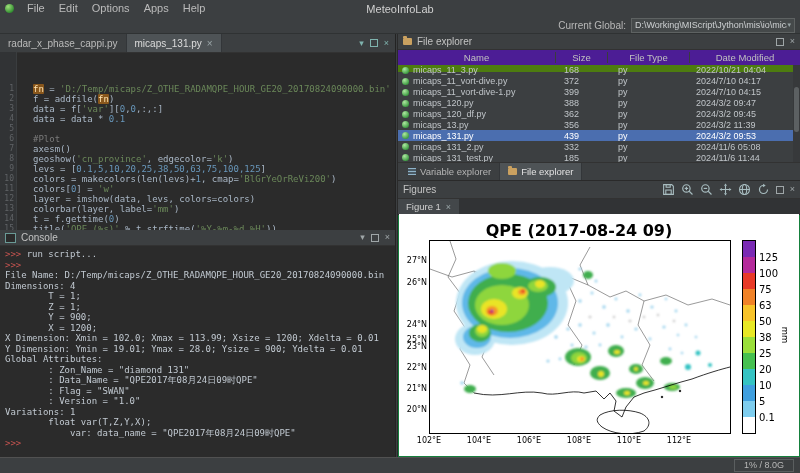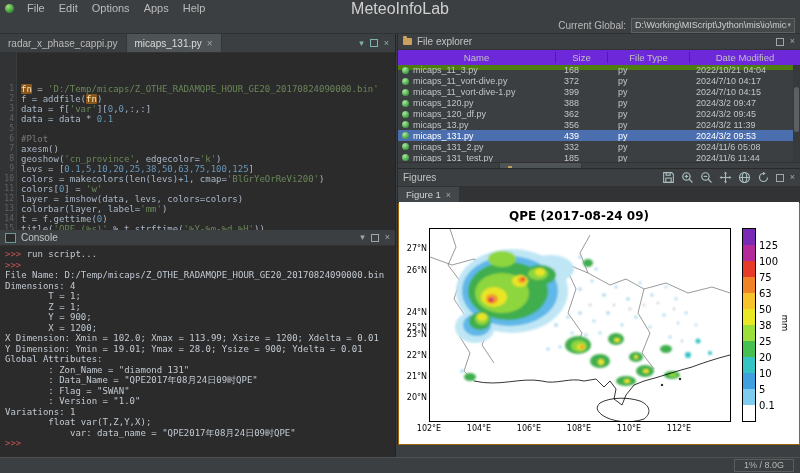--- a/index.html
+++ b/index.html
@@ -2,21 +2,21 @@
 <html><head>
 <meta charset="utf-8">
 <style>
   html,body{margin:0;padding:0;width:800px;height:473px;background:#3c3f41;overflow:hidden;
             font-family:"Liberation Sans",sans-serif;-webkit-font-smoothing:antialiased;position:relative}
   
   #menubar{position:absolute;left:0;top:0;right:0;height:17px;background:#3c3f41;display:flex;align-items:center}
   .logo{width:9px;height:9px;border-radius:50%;margin:0 6px 0 5px;
         background:radial-gradient(circle at 35% 30%,#9fe07a,#2e8b2e 75%)}
   .menu-item{font-size:11px;color:#bbbbbb;padding:0 7px;line-height:17px;cursor:default}
-  #app-title{position:absolute;left:50%;transform:translateX(-50%);font-size:16px;color:#d0d0d0}
+  #app-title{position:absolute;left:50%;transform:translateX(-50%);font-size:11px;color:#d0d0d0}
   #toolbar{position:absolute;left:0;top:17px;right:0;height:17px;background:#3c3f41;border-bottom:1px solid #2f3233;
            display:flex;align-items:center;justify-content:flex-end;gap:5px;padding-right:5px;box-sizing:border-box}
   .cf-label{font-size:10px;color:#b8b8b8}
   .cf-combo{width:156px;height:13px;background:#45494a;border:1px solid #5e6262;color:#cdd0d2;font-size:9px;
             display:flex;align-items:center;padding:0 3px}
   .cf-combo .txt{overflow:hidden;white-space:nowrap}
   .cf-arrow{margin-left:auto;color:#9aa6a8;font-size:7px}
   
   .panel-hdr{height:16px;background:#3c3f41;border-bottom:1px solid #323232;display:flex;align-items:center;
              padding:0 5px;gap:5px;font-size:10px;color:#c3c3c3;box-sizing:border-box}
@@ -29,35 +29,35 @@
   .etab{font-size:10px;color:#bbbbbb;padding:0 8px;display:flex;align-items:center;gap:5px;border-right:1px solid #333639}
   .etab.active{background:#4e5356;color:#dcdcdc}
   .etab .close{color:#9aa6a8;font-size:10px}
   .tab-icons{margin-left:auto;display:flex;align-items:center;gap:6px;padding-right:6px;color:#7fb3ae}
   .code-area{position:absolute;top:18px;left:0;right:0;bottom:0;overflow:hidden;white-space:pre;
              font-family:"DejaVu Sans Mono",monospace;font-size:9px;line-height:10px;padding-top:2px}
   .gutter{position:absolute;left:0;top:0;bottom:0;width:16px;background:#313335;border-right:1px solid #3a3d3f}
   .code-lines{position:relative}
   .code-line{display:flex;height:10px}
   .lnum{flex:0 0 14px;text-align:right;padding-right:4px;color:#606366;font-size:8px}
-  .ltext{padding-left:3px}
+  .ltext{padding-left:15px}
   .tk-d{color:#a9b7c6}.tk-s{color:#6a8759}.tk-n{color:#6897bb}.tk-c{color:#7a7a7a}
   .tk-hl{background:#89571c;color:#ffe3b0;border-radius:1px}
   
   #console-panel{position:absolute;left:0;top:230px;width:396px;height:227px;background:#2b2b2b;border-right:1px solid #232323;box-sizing:border-box}
   .mini-ic{width:9px;height:8px;border:1px solid #6a9a96;background:#2b2b2b;display:inline-block}
   .console-out{position:absolute;top:16px;left:0;right:0;bottom:0;padding:3px 5px;overflow:hidden;white-space:pre;
                font-family:"DejaVu Sans Mono",monospace;font-size:9px;line-height:10.5px;color:#c2cad2}
   .console-line{min-height:10.5px}
   .prompt{color:#c75450}
   
   #file-panel{position:absolute;left:397px;top:34px;width:403px;height:146px;background:#3c3f41;border-left:1px solid #2a2a2a;box-sizing:border-box}
   .ic-folder{width:9px;height:7px;background:#caa160;border-radius:1px;display:inline-block;position:relative}
   .ic-folder:before{content:"";position:absolute;left:0;top:-2px;width:4px;height:2px;background:#caa160;border-radius:1px 1px 0 0}
-  .fhead{height:15px;display:flex;background:#6d28d9;border-bottom:5px solid #4d7c0f;font-size:9.5px;color:#c0c0c0;align-items:center}
+  .fhead{height:15px;display:flex;background:#4c1d95;border-bottom:7px solid #4d7c0f;font-size:9.5px;color:#c0c0c0;align-items:center}
   .fh{text-align:center;border-right:1px solid #393c3e;box-sizing:border-box;overflow:hidden;white-space:nowrap}
   .fh.name{flex:0 0 158px}.fh.size{flex:0 0 52px}.fh.type{flex:0 0 82px}.fh.date{flex:1;border-right:none}
   .file-list{position:absolute;top:31px;left:0;right:0;bottom:17px;overflow:hidden}
   .frow{display:flex;align-items:center;height:10.9px;font-size:9px;color:#c0c5c9;white-space:nowrap}
   .frow.sel{background:#4b6eaf;color:#ffffff}
   .pyic{width:7px;height:7px;border-radius:50%;flex:0 0 7px;margin:0 4px;
         background:radial-gradient(circle at 35% 30%,#aee8a0,#3f9d44 72%)}
   .fc{overflow:hidden}
   .fc.name{flex:0 0 143px}.fc.size{flex:0 0 52px;padding-left:8px;box-sizing:border-box}
   .fc.type{flex:0 0 82px;padding-left:10px;box-sizing:border-box}.fc.date{flex:1;padding-left:6px;box-sizing:border-box}
@@ -65,29 +65,29 @@
   .vthumb{position:absolute;left:1px;right:1px;top:22%;height:46%;background:#5c6062;border-radius:3px}
   .btabs{position:absolute;left:0;right:0;bottom:0;height:17px;background:#3c3f41;border-top:1px solid #323232;
          display:flex;align-items:stretch;padding-left:2px}
   .btab{display:flex;align-items:center;gap:4px;font-size:9.5px;color:#b5b5b5;padding:0 8px;border-right:1px solid #333639}
   .btab.active{background:#4e5356;color:#e2e2e2}
   .ic-grid{width:8px;height:7px;display:inline-block;background:
            linear-gradient(#8fb3c9,#8fb3c9) 0 0/100% 1px no-repeat,
            linear-gradient(#8fb3c9,#8fb3c9) 0 3px/100% 1px no-repeat,
            linear-gradient(#8fb3c9,#8fb3c9) 0 6px/100% 1px no-repeat,#4a5a64}
   
-  #figures-panel{position:absolute;left:397px;top:168px;width:403px;height:277px;background:#a16207;
+  #figures-panel{position:absolute;left:397px;top:180px;width:403px;height:277px;background:#15803d;
                  border-left:1px solid #2a2a2a;border-top:1px solid #2a2a2a;box-sizing:border-box}
   #figures-panel .panel-hdr{height:18px}
   .tico{width:13px;height:13px;color:#a8bdc0;display:inline-block}
   .fig-tabrow{position:absolute;top:18px;left:0;right:0;height:15px;background:#313335;border-bottom:1px solid #262829;display:flex}
   .fig-tab{display:flex;align-items:center;gap:5px;padding:0 8px;font-size:9.5px;color:#d2d2d2;background:#43474a}
   .fig-tab .close{color:#9aa6a8;font-size:9px}
   .fig-content{position:absolute;top:33px;left:1px;right:1px;bottom:1px;background:#ffffff;font-family:"DejaVu Sans",sans-serif}
-  .fig-title{position:absolute;left:30px;width:300px;top:7px;text-align:center;font-weight:bold;font-size:12px;color:#000}
+  .fig-title{position:absolute;left:30px;width:300px;top:7px;text-align:center;font-weight:bold;font-size:16px;color:#000}
   .plot-box{position:absolute;left:30px;top:26px;width:300px;height:192px;border:1px solid #000;box-sizing:content-box}
   .plot-box svg{display:block}
   .x-ticks{position:absolute;left:30px;top:222px;width:300px;height:10px}
   .xtick{position:absolute;width:30px;text-align:center;font-size:8px;color:#000}
   .y-ticks{position:absolute;left:2px;top:26px;width:26px;height:192px}
   .ytick{position:absolute;width:26px;text-align:right;font-size:8px;color:#000}
   .colorbar{position:absolute;left:343px;top:26px;width:12px;height:192px;border:1px solid #000;display:flex;flex-direction:column}
   .cbseg{flex:1}
   .colorbar-labels{position:absolute;left:360px;top:26px;width:22px;height:192px}
   .cblab{position:absolute;left:0;font-size:10px;color:#000}

